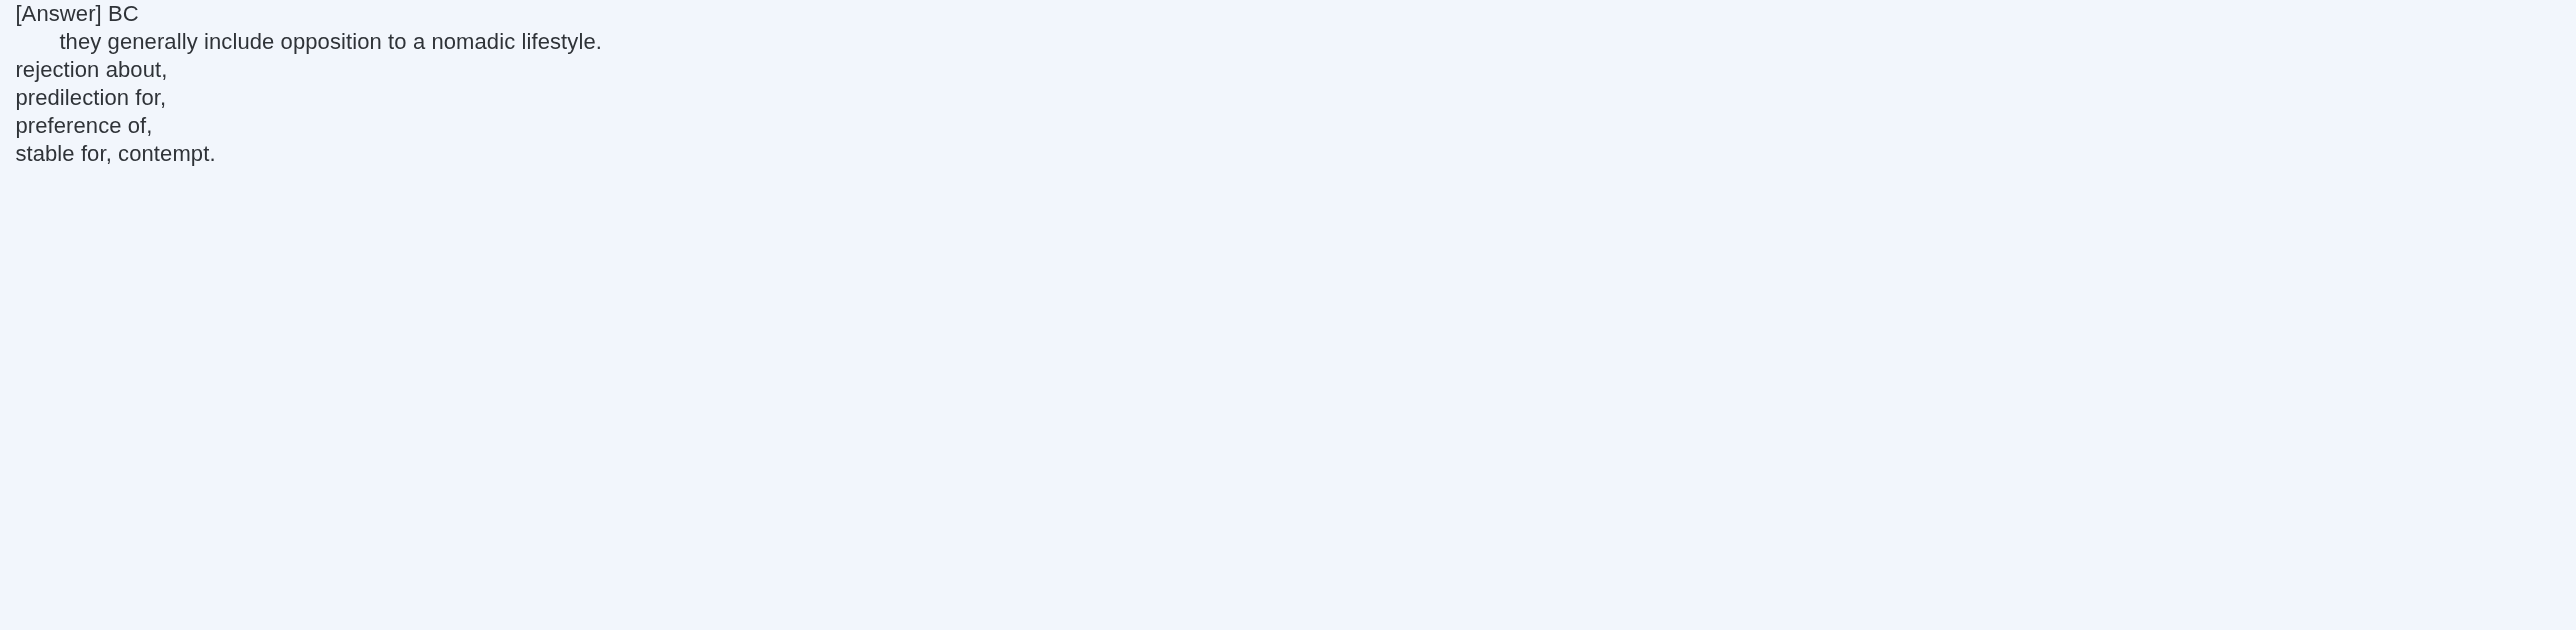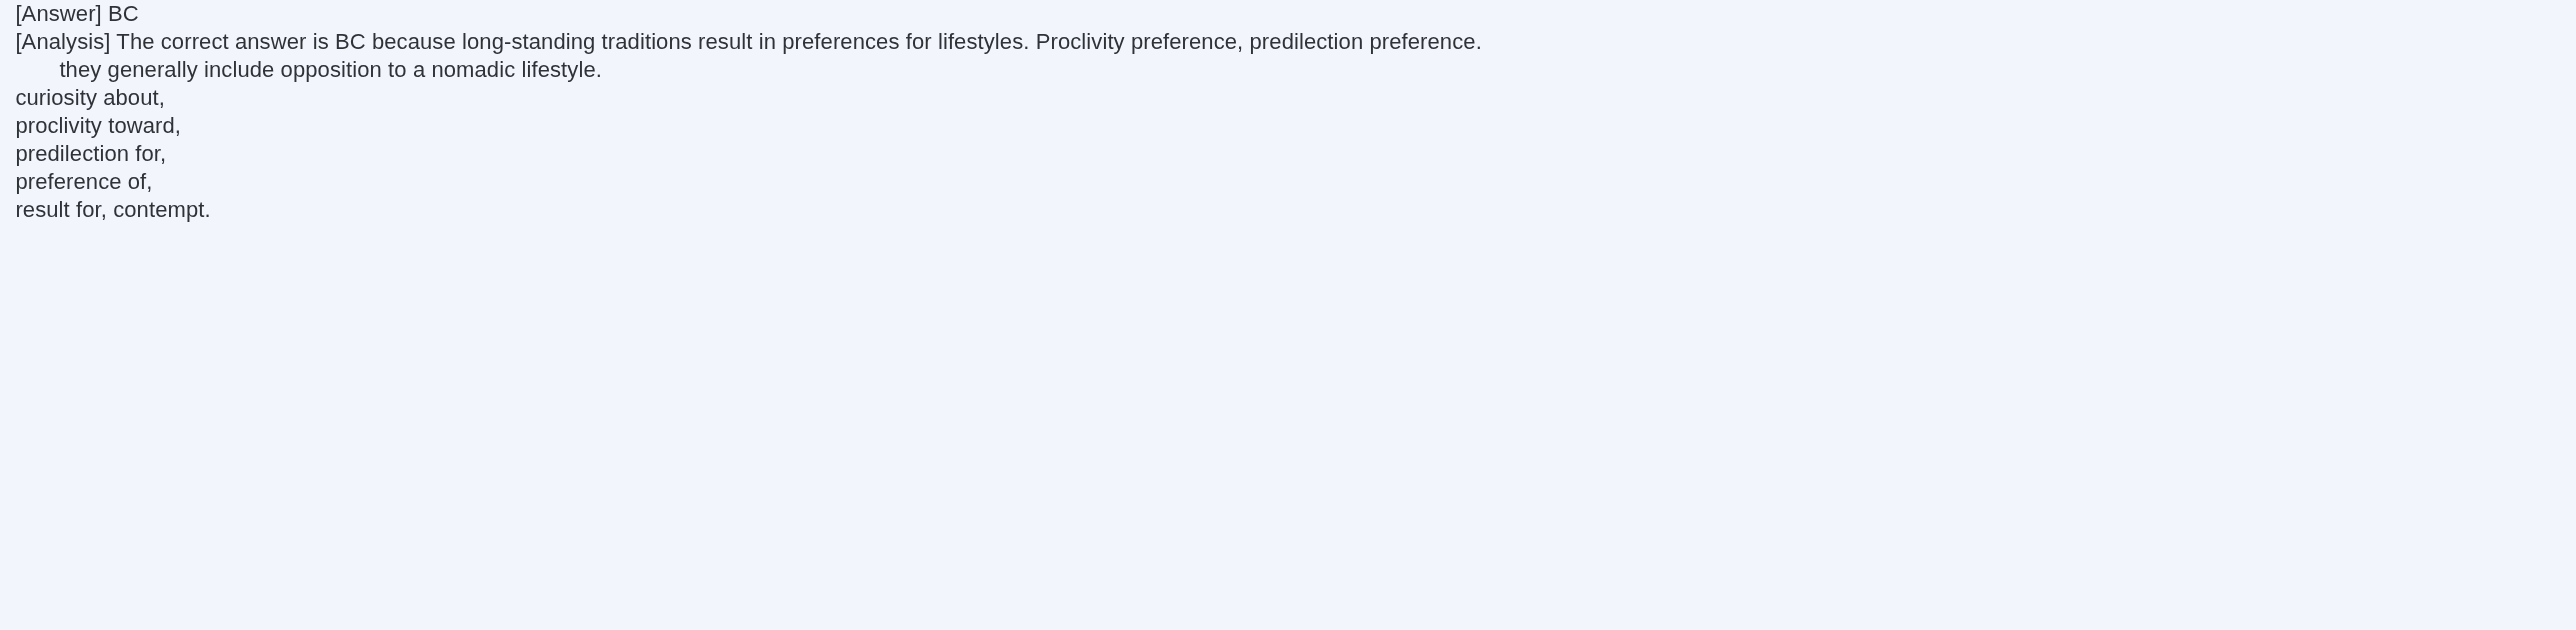--- a/index.html
+++ b/index.html
@@ -57,31 +57,29 @@
     padding: 0;
   }
 </style>
 </head>
 <body>
 
 <div class="explanation-panel">
 
   <div class="text-line">[Answer] BC</div>
 
-  <div class="text-line">[Analysis] The correct answer is BC because long-standing traditions result in preferences for lifestyles. Proclivity preference, predilection preference.</div>
 
 
   <div class="text-line continuation">they generally include opposition to a nomadic lifestyle.</div>
 
 
-  <div class="option-line">curiosity about,</div>
+  <div class="option-line">rejection about,</div>
 
-  <div class="option-line">proclivity toward,</div>
 
   <div class="option-line">predilection for,</div>
 
 
   <div class="option-line">preference of,</div>
 
-  <div class="option-line">result for, contempt.</div>
+  <div class="option-line">stable for, contempt.</div>
 
 </div>
 
 
 </body></html>

